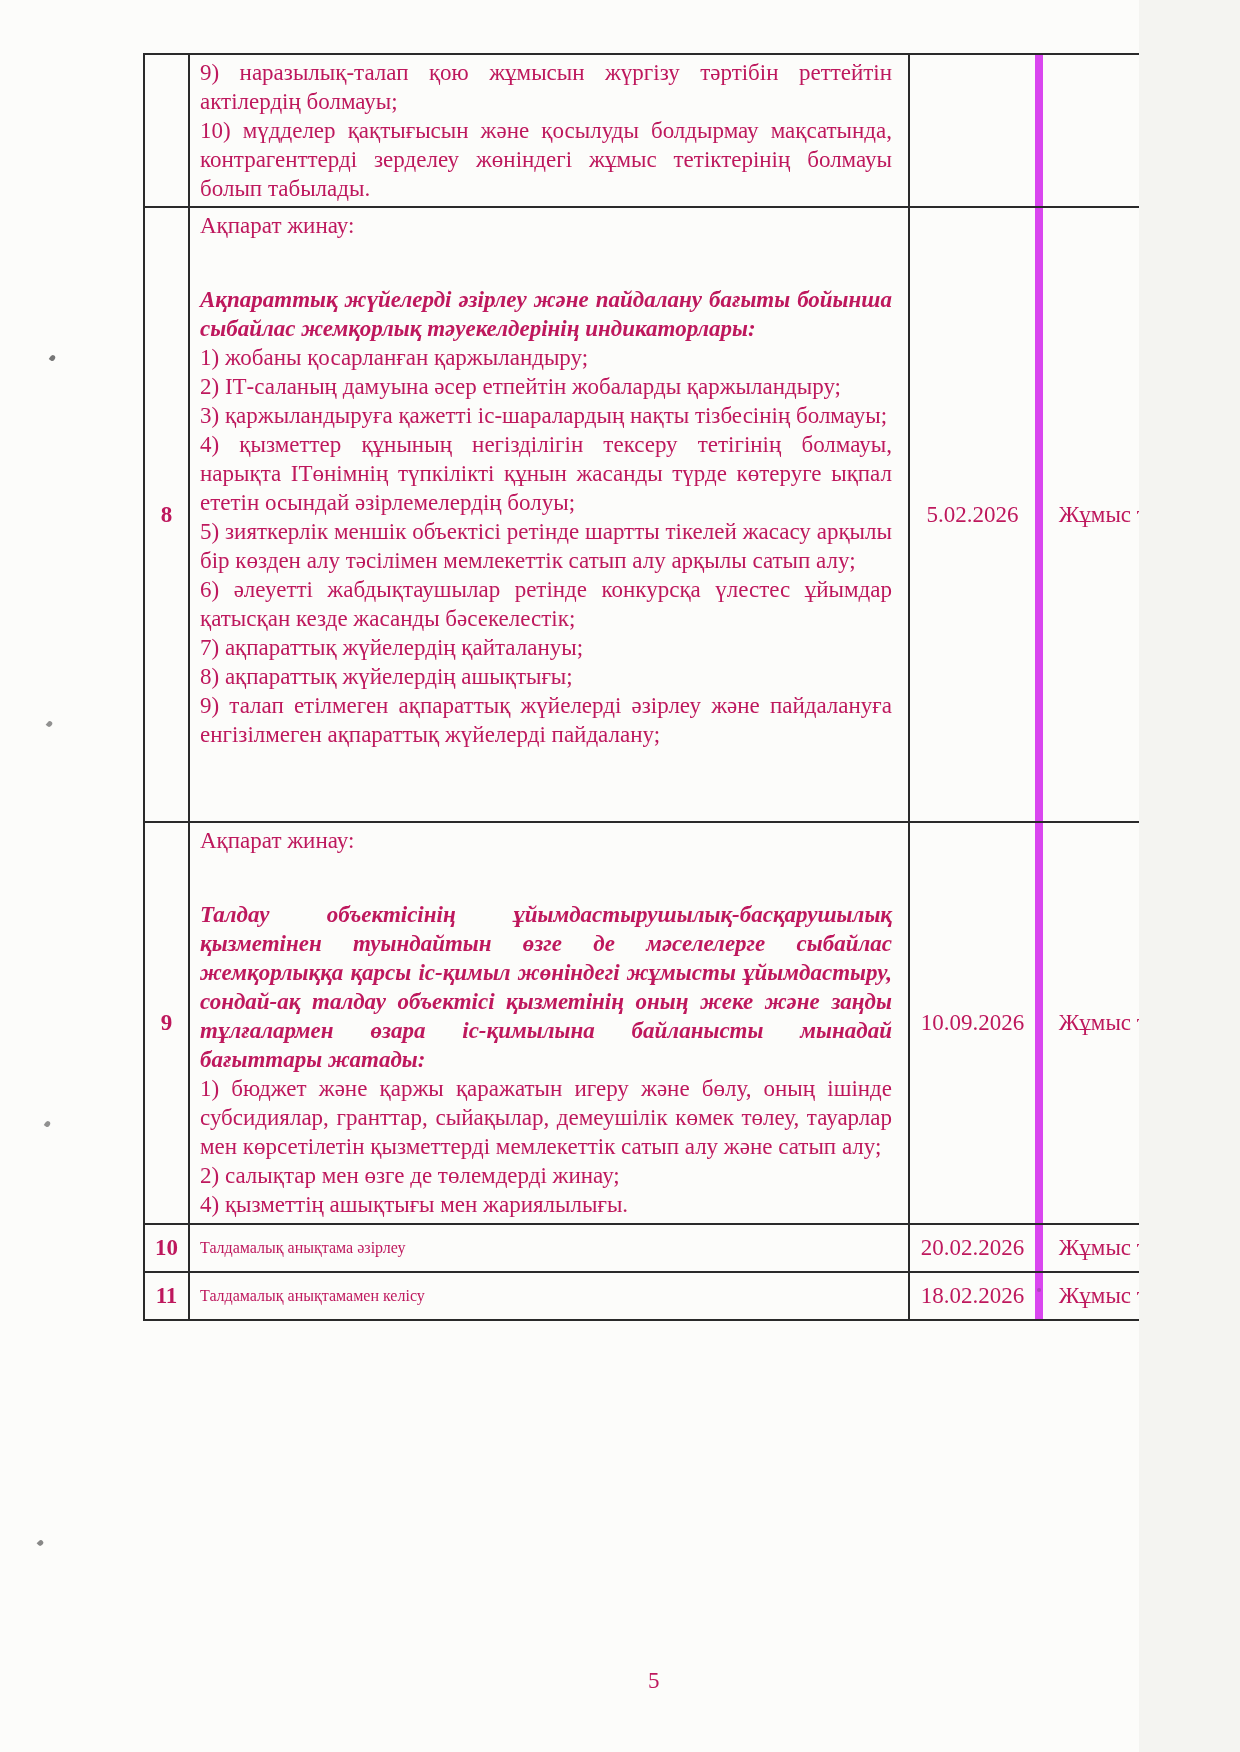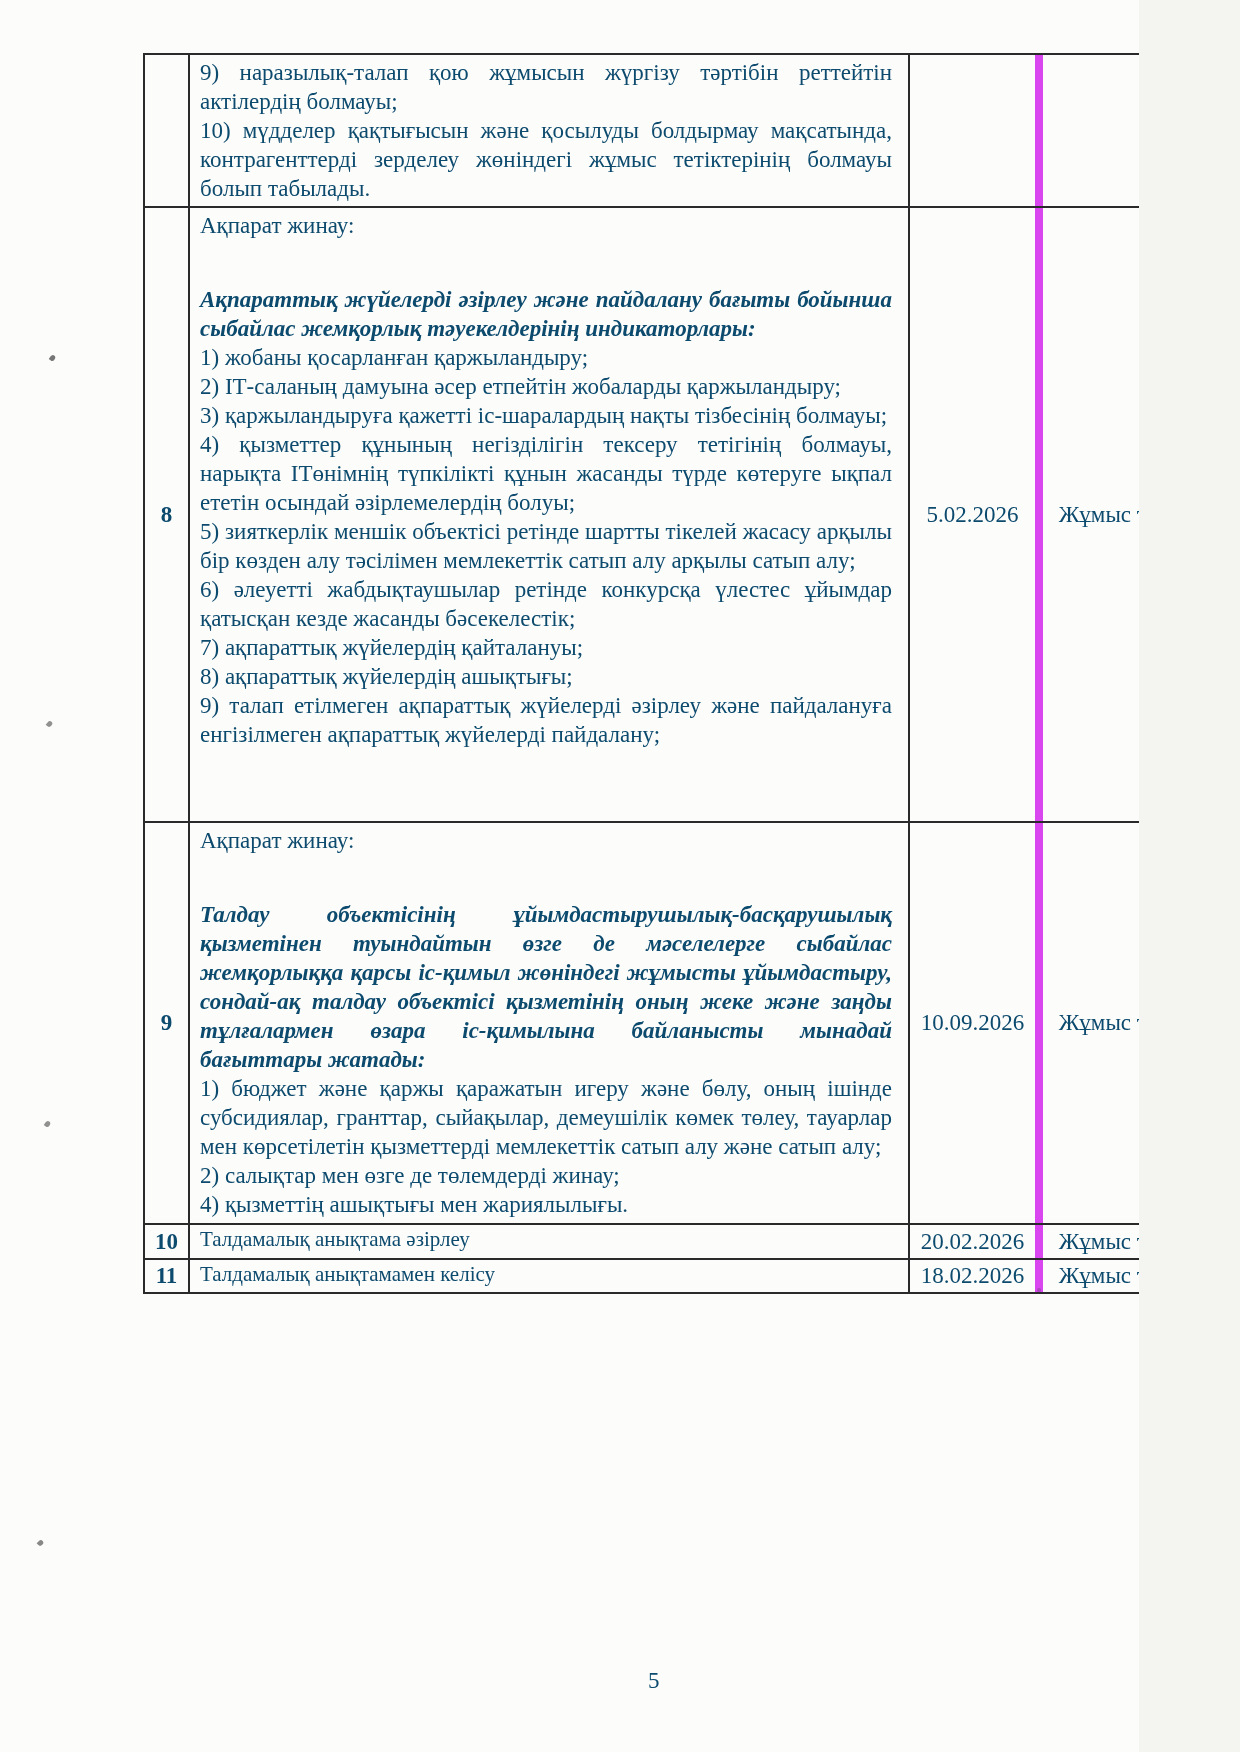--- a/index.html
+++ b/index.html
@@ -5,21 +5,21 @@
   html, body { margin: 0; padding: 0; }
   body {
     width: 1240px; height: 1752px;
     background: #f4f4f1;
     font-family: "Liberation Serif", serif;
   }
   .page {
     position: relative;
     width: 1139px; height: 1752px;
     background: #fcfcfa;
-    color: #0c4a6e;
+    color: #be185d;
     overflow: hidden;
   }
   .doc-table {
     position: absolute;
     left: 143px; top: 53px;
     width: 1060px;
     border: 2px solid #2a2a2a;
     box-sizing: border-box;
     background: #fcfcfa;
   }
@@ -50,21 +50,21 @@
     font-size: 23px;
   }
   .cresp {
     width: 158px; flex: 0 0 158px;
     display: flex; align-items: center; justify-content: center;
     font-size: 23px;
   }
   .para { margin: 0; text-align: justify; text-align-last: left; }
   .para.bold { font-weight: normal; }
   .para.bold-italic { font-weight: bold; font-style: italic; margin-top: 45px; }
-  .trow.small .cact { padding: 0 10px; font-size: 21px; line-height: 28px; }
+  .trow.small .cact { padding: 9px 10px; font-size: 16px; line-height: 28px; }
   .trow.small .para { text-align: left; }
   .page-number {
     position: absolute;
     left: 648px; top: 1668px;
     font-size: 23px;
   }
   .speck {
     position: absolute;
     background: #4a4a4a;
     border-radius: 50% 50% 50% 0;

